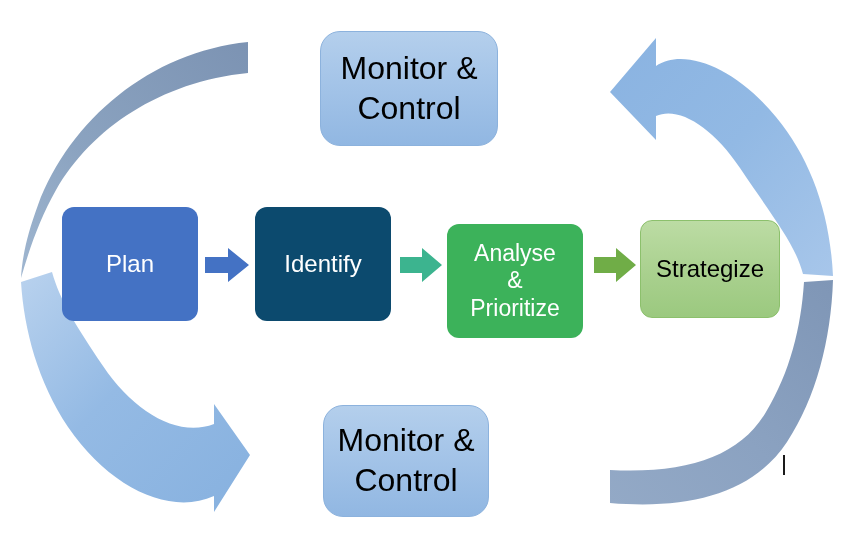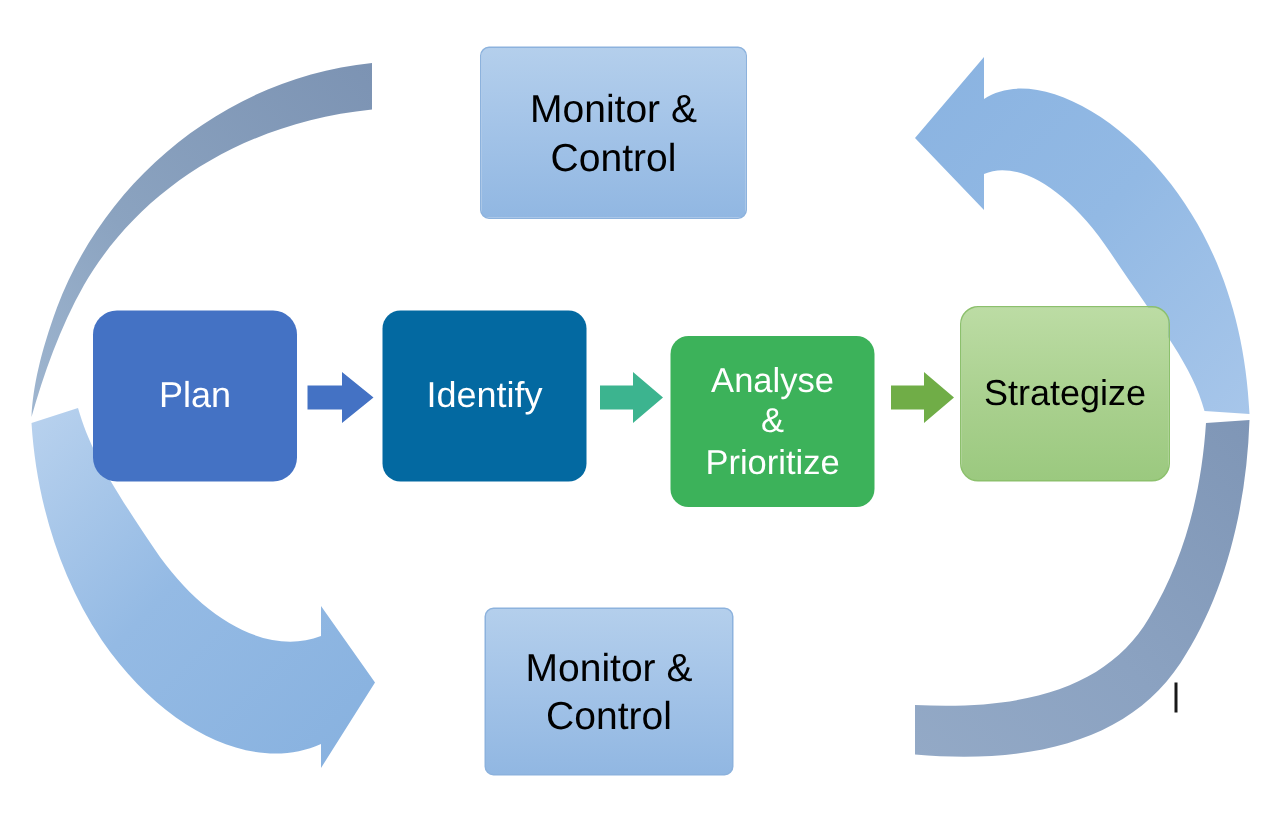--- a/index.html
+++ b/index.html
@@ -28,31 +28,31 @@
     text-align:center;
     border-radius:12px;
     line-height:1.24;
     white-space:pre-line;
     z-index:5;
   }
   .node-monitor{
     background:linear-gradient(180deg,#b4cfec 0%,#a4c4e8 45%,#91b7e2 100%);
     border:1px solid #8cb2dd;
     color:#000000;
-    font-size:26px;
-    border-radius:6px;
+    font-size:32px;
+    border-radius:20px;
     justify-content:center;
   }
   .node-plan{
     background:#4472c4;
     color:#ffffff;
     font-size:24px;
   }
   .node-identify{
-    background:#0369a1;
+    background:#0c4a6e;
     color:#ffffff;
     font-size:24px;
   }
   .node-analyse{
     background:#3cb25a;
     color:#ffffff;
     font-size:23px;
     line-height:1.18;
     margin-top:16px;
   }
@@ -146,21 +146,21 @@
                C 790,372 801,328 804,282
                Z" fill="url(#gradBottomRight)"></path>
     </g>
   </svg>
 
   <div class="node node-monitor" style="left:320px;top:31px;width:178px;height:115px;">
     <span>Monitor &amp;
 Control</span>
   </div>
 
-  <div class="node node-plan" style="left:62px;top:207px;width:136px;height:114px;border-radius:16px;">
+  <div class="node node-plan" style="left:62px;top:207px;width:136px;height:114px;">
     <span>Plan</span>
   </div>
 
   <svg class="connector" style="left:203px;top:246px;width:48px;height:38px;" viewBox="0 0 48 38">
     <path d="M 2,11 L 25,11 L 25,2 L 46,19 L 25,36 L 25,27 L 2,27 Z" fill="#4472c4"></path>
   </svg>
 
   <div class="node node-identify" style="left:255px;top:207px;width:136px;height:114px;">
     <span>Identify</span>
   </div>
@@ -172,21 +172,21 @@
   <div class="node node-analyse" style="left:447px;top:208px;width:136px;height:114px;">
     <span>Analyse
 &amp;
 Prioritize</span>
   </div>
 
   <svg class="connector" style="left:592px;top:246px;width:46px;height:38px;" viewBox="0 0 46 38">
     <path d="M 2,11 L 24,11 L 24,2 L 44,19 L 24,36 L 24,27 L 2,27 Z" fill="#70ad47"></path>
   </svg>
 
-  <div class="node node-strategize" style="left:640px;top:204px;width:140px;height:117px;">
+  <div class="node node-strategize" style="left:640px;top:220px;width:140px;height:98px;">
     <span>Strategize</span>
   </div>
 
   <div class="node node-monitor" style="left:323px;top:405px;width:166px;height:112px;">
     <span>Monitor &amp;
 Control</span>
   </div>
 
   <div class="caret" style="left:783px;top:455px;height:20px;"></div>
 

